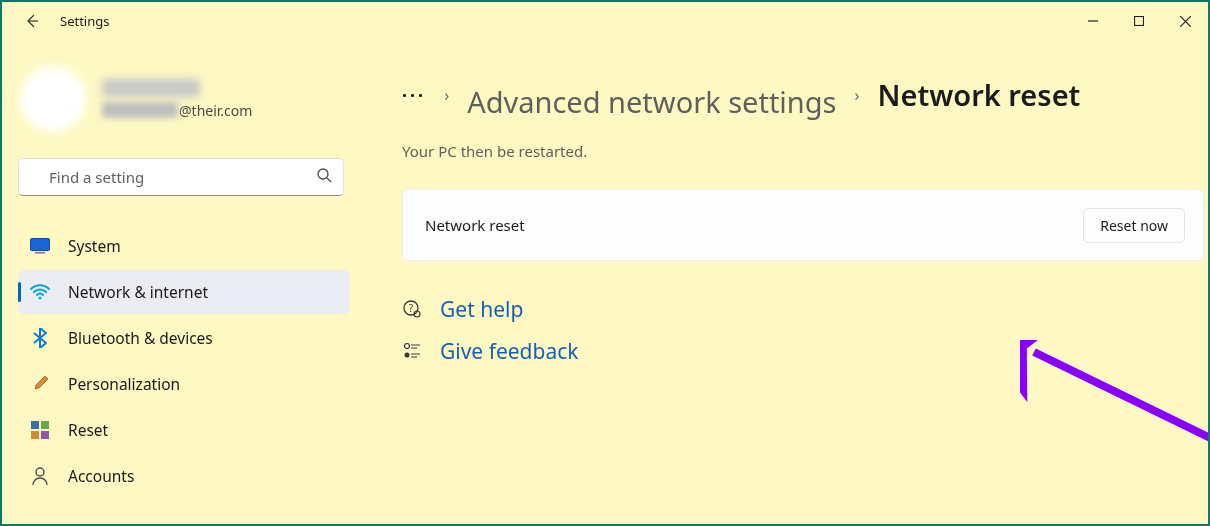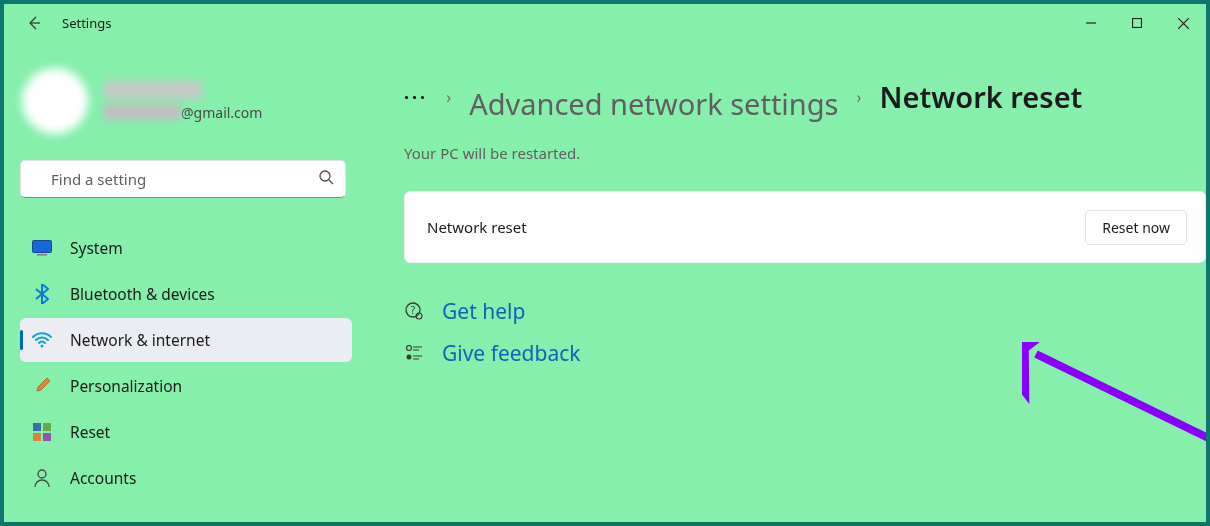--- a/index.html
+++ b/index.html
@@ -1,17 +1,17 @@
 <!DOCTYPE html>
 <html><head>
 <meta charset="utf-8">
 <style>
   * { box-sizing: border-box; margin: 0; padding: 0; font-family: "Segoe UI Variable", "Segoe UI", system-ui, sans-serif; }
   html, body { width: 1210px; height: 526px; overflow: hidden; background: #f5f7fb; }
-  .window { width: 100%; height: 100%; border: 4px solid #0f766e; background: #86efac; display: flex; flex-direction: column; position: relative; }
+  .window { width: 100%; height: 100%; border: 2px solid #0f766e; background: #fef9c3; display: flex; flex-direction: column; position: relative; }
   .titlebar { height: 38px; display: flex; align-items: center; padding-left: 18px; position: relative; }
   .back-btn { width: 24px; height: 24px; display: flex; align-items: center; justify-content: center; color: #333; cursor: pointer; }
   .title-txt { margin-left: 16px; font-size: 13px; color: #1b1b1b; }
   .winctrls { position: absolute; right: 0; top: 0; display: flex; height: 38px; }
   .winctrl { width: 46px; display: flex; align-items: center; justify-content: center; cursor: pointer; color: #222; }
   .body { flex: 1; display: flex; overflow: hidden; }
   .sidebar { width: 358px; padding: 26px 10px 0 16px; display: flex; flex-direction: column; }
   .account { display: flex; align-items: center; gap: 16px; padding-left: 2px; margin-bottom: 26px; }
   .avatar { width: 66px; height: 66px; border-radius: 50%; background: #fff; filter: blur(5px); }
   .acct-text { display: flex; flex-direction: column; gap: 4px; }
@@ -78,21 +78,21 @@
 
   <div class="body">
 
     <div class="sidebar">
       <div class="account">
         <div class="avatar"></div>
         <div class="acct-text">
           <div class="acct-name"></div>
           <div class="acct-email">
             <span class="acct-email-blur"></span>
-              <span>@gmail.com</span>
+              <span>@their.com</span>
           </div>
         </div>
       </div>
 
       <div class="search">
         <input type="text" placeholder="Find a setting" style="">
         <span class="sicon">
           <svg width="16" height="16" viewBox="0 0 16 16">
               <circle cx="7" cy="7" r="5" fill="none" stroke="#4a4a4a" stroke-width="1.3"></circle>
               <path d="M11 11l4 4" stroke="#4a4a4a" stroke-width="1.3"></path>
@@ -103,36 +103,36 @@
       <div class="navlist">
         <div class="navitem">
           <span class="ico">
               <svg width="20" height="16" viewBox="0 0 20 16">
                 <rect x="0.5" y="0.5" width="19" height="12" rx="1" fill="#1a66d6" stroke="#124a9a"></rect>
                 <rect x="5" y="14" width="10" height="1.5" fill="#7a7a7a"></rect>
               </svg>
             </span>
           <span>System</span>
         </div>
-        <div class="navitem">
-          <span class="ico">
-              <svg width="14" height="20" viewBox="0 0 14 20">
-                <path d="M7 0v20l6-5-12-10m0 10l12-10-6-5" fill="none" stroke="#0a7bd6" stroke-width="2" stroke-linejoin="round"></path>
-              </svg>
-            </span>
-          <span>Bluetooth &amp; devices</span>
-        </div>
         <div class="navitem selected">
           <span class="ico">
               <svg width="20" height="16" viewBox="0 0 20 16">
                 <path d="M1 5c5-5 13-5 18 0M4 8c3.5-3.5 8.5-3.5 12 0M7 11c1.8-1.8 4.2-1.8 6 0" fill="none" stroke="#09a5d9" stroke-width="2" stroke-linecap="round"></path>
                 <circle cx="10" cy="14" r="1.5" fill="#09a5d9"></circle>
               </svg>
             </span>
           <span>Network &amp; internet</span>
+        </div>
+        <div class="navitem">
+          <span class="ico">
+              <svg width="14" height="20" viewBox="0 0 14 20">
+                <path d="M7 0v20l6-5-12-10m0 10l12-10-6-5" fill="none" stroke="#0a7bd6" stroke-width="2" stroke-linejoin="round"></path>
+              </svg>
+            </span>
+          <span>Bluetooth &amp; devices</span>
         </div>
         <div class="navitem">
           <span class="ico">
               <svg width="18" height="18" viewBox="0 0 18 18">
                 <path d="M14 1l3 3-9 9-4 1 1-4z" fill="#d88a3a" stroke="#a0642a" stroke-width="0.8"></path>
               </svg>
             </span>
           <span>Personalization</span>
         </div>
         <div class="navitem">
@@ -160,21 +160,21 @@
 
     <div class="main">
       <div class="breadcrumb">
         <span class="more">···</span>
         <span class="chev">›</span>
         <span class="parent">Advanced network settings</span>
         <span class="chev">›</span>
         <span class="current">Network reset</span>
       </div>
 
-      <p class="restart">Your PC will be restarted.</p>
+      <p class="restart">Your PC then be restarted.</p>
 
       <div class="card">
         <span class="card-title">Network reset</span>
         <button class="reset-btn">Reset now</button>
       </div>
 
       <div class="links">
         <div class="linkrow">
           <span class="lico">
               <svg width="18" height="18" viewBox="0 0 18 18">

